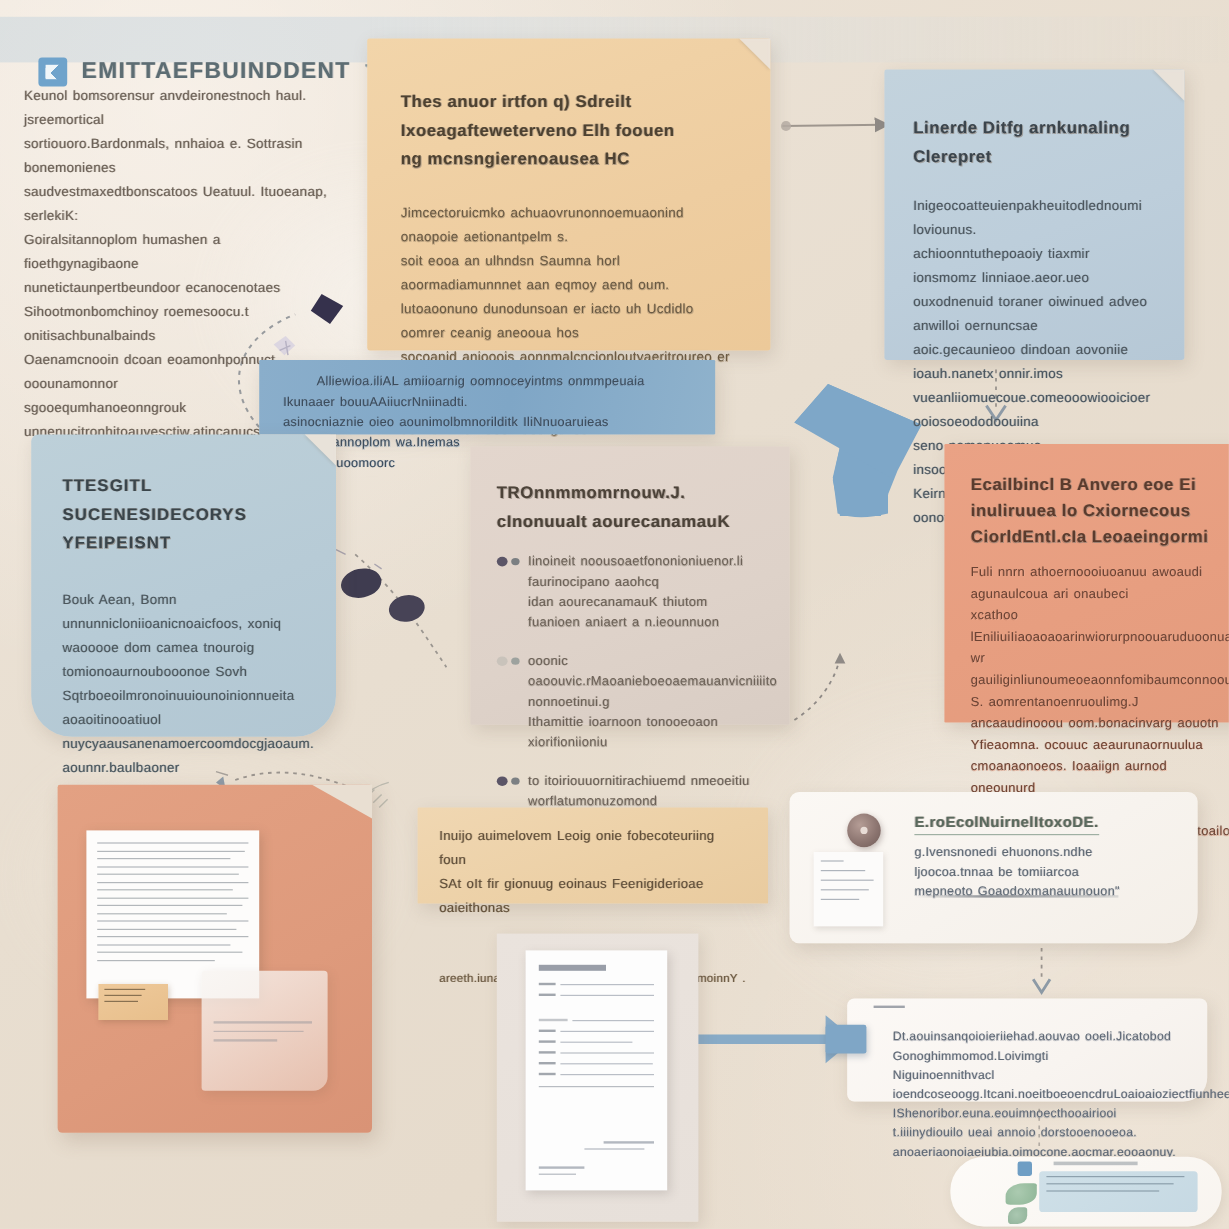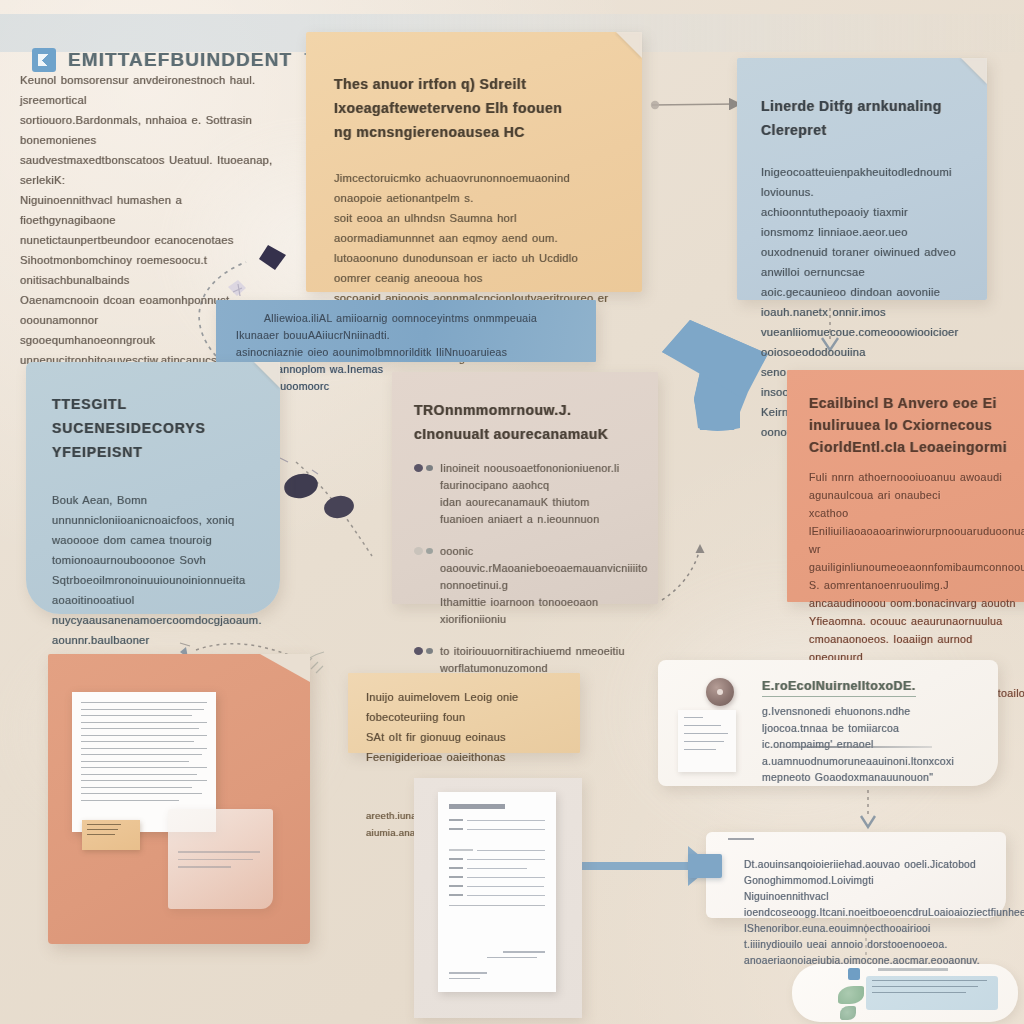--- a/index.html
+++ b/index.html
@@ -302,21 +302,21 @@
     padding: 7px 6px;
   }
   .wr-mini .line { height: 1px; background: #aeb4bc; margin-bottom: 7px; }
   .wr-strike {
     position: absolute; left: 104px; top: 86px; width: 170px; height: 2px;
     background: linear-gradient(90deg, rgba(140,145,150,0), rgba(120,125,132,.8) 35%, rgba(150,155,160,.3));
   }
 
   
   #banner-tan {
-    left: 348px; top: 673px; width: 232px; height: 80px;
+    left: 348px; top: 673px; width: 292px; height: 80px;
     background: linear-gradient(160deg, #f0d7b2 0%, #ecd0a6 60%, #e9cb9f 100%);
     padding: 14px 18px;
     border-radius: 1px;
   }
   #banner-tan .ptxt {
     color: #604f3a; font-size: 11px; line-height: 20px;
     text-shadow: .65px .35px 0 rgba(172,150,118,.6), -.55px .25px 0 rgba(110,90,66,.3);
   }
   #banner-tan .ptxt.small { font-size: 9.6px; line-height: 17px; color: #6a5943; margin-top: 40px; }
 
@@ -467,21 +467,21 @@
 <div id="header">
   <span class="hdr-icon"></span>
   <span class="hdr-title">EMITTAEFBUINDDENT</span>
   <span class="hdr-sub">TFFIS</span>
 </div>
 
 <div id="intro">
   <div class="ptxt">Keunol bomsorensur anvdeironestnoch haul. jsreemortical</div>
   <div class="ptxt">sortiouoro.Bardonmals, nnhaioa e. Sottrasin bonemonienes</div>
   <div class="ptxt">saudvestmaxedtbonscatoos Ueatuul. Ituoeanap, serlekiK:</div>
-  <div class="ptxt">Niguinoennithvacl humashen a fioethgynagibaone</div>
+  <div class="ptxt">Goiralsitannoplom humashen a fioethgynagibaone</div>
   <div class="ptxt">nunetictaunpertbeundoor ecanocenotaes</div>
   <div class="ptxt">Sihootmonbomchinoy roemesoocu.t onitisachbunalbainds</div>
   <div class="ptxt">Oaenamcnooin dcoan eoamonhponnuct ooounamonnor</div>
   <div class="ptxt">sgooequmhanoeonngrouk unnenucitronhitoauvesctiw.atincanucs</div>
 </div>
 
 <div class="card foldcorner" id="card-amber">
   <div class="ptitle">Thes anuor irtfon q) Sdreilt Ixoeagafteweterveno Elh foouen</div>
   <div class="ptitle">ng mcnsngierenoausea HC</div>
   <div style="height:24px"></div>
@@ -650,21 +650,20 @@
   <div class="wr-mini">
     <div class="line" style="width:42%"></div>
     <div class="line" style="width:80%"></div>
     <div class="line" style="width:96%"></div>
     <div class="line" style="width:88%"></div>
     <div class="line" style="width:70%"></div>
   </div>
   <div class="ptitle">E.roEcolNuirnelItoxoDE.</div>
   <div style="height:6px"></div>
   <div class="ptxt">g.Ivensnonedi ehuonons.ndhe ljoocoa.tnnaa be tomiiarcoa</div>
-  <div class="ptxt">ic.onompaimg' ernaoel a.uamnuodnumoruneaauinoni.ltonxcoxi</div>
   <div class="ptxt">mepneoto Goaodoxmanauunouon"</div>
   <span class="wr-strike"></span>
 </div>
 
 <div class="card" id="card-pale-br">
   <span class="pbr-tab"></span>
   <span class="pbr-dash"></span>
   <div style="height:12px"></div>
   <div class="ptxt">Dt.aouinsanqoioieriiehad.aouvao ooeli.Jicatobod Gonoghimmomod.Loivimgti</div>
   <div class="ptxt">Niguinoennithvacl ioendcoseoogg.Itcani.noeitboeoencdruLoaioaioziectfiunheeor</div>

